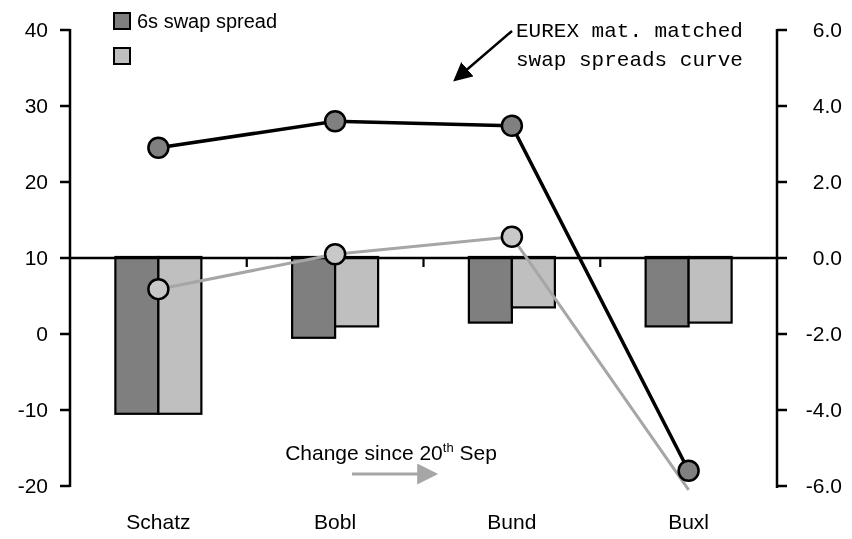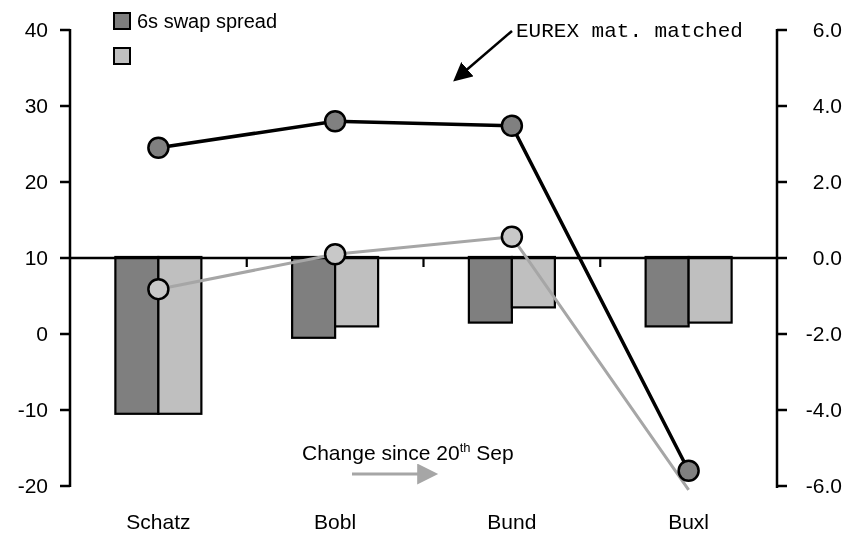--- a/index.html
+++ b/index.html
@@ -20,22 +20,22 @@
     margin-right: 6px;
     box-sizing: content-box;
     flex: 0 0 auto;
   }
   .legend-label { font-size: 20px; line-height: 1; white-space: nowrap; }
   #curve-annotation {
     left: 516px; top: 17px;
     font-size: 21px; line-height: 29px; white-space: nowrap; font-family: Liberation Mono, monospace;
   }
   #change-annotation {
-    left: 302px; top: 440px; width: 240px;
-    font-size: 21px; white-space: nowrap;
+    left: 271px; top: 440px; width: 240px;
+    font-size: 21px; text-align: center; white-space: nowrap;
   }
   #change-annotation sup { font-size: 13px; }
   text { font-family: "Liberation Sans", sans-serif; fill: #000; }
 </style>
 </head>
 <body>
 
 <div id="stage">
 
   <svg id="chart-svg" width="852" height="539" viewBox="0 0 852 539">
@@ -111,19 +111,20 @@
       <span class="legend-swatch" style="background: rgb(127, 127, 127);"></span>
       <span class="legend-label">6s swap spread</span>
     </div>
     <div class="legend-row">
       <span class="legend-swatch" style="background: rgb(191, 191, 191);"></span>
     </div>
   </div>
 
   <div id="curve-annotation" class="overlay">
     <div>EUREX mat. matched</div>
+    <div>swap spreads curve</div>
   </div>
 
   <div id="change-annotation" class="overlay">
     <span>Change since 20</span><sup>th</sup><span> Sep</span>
   </div>
 
 </div>
 
 </body></html>

